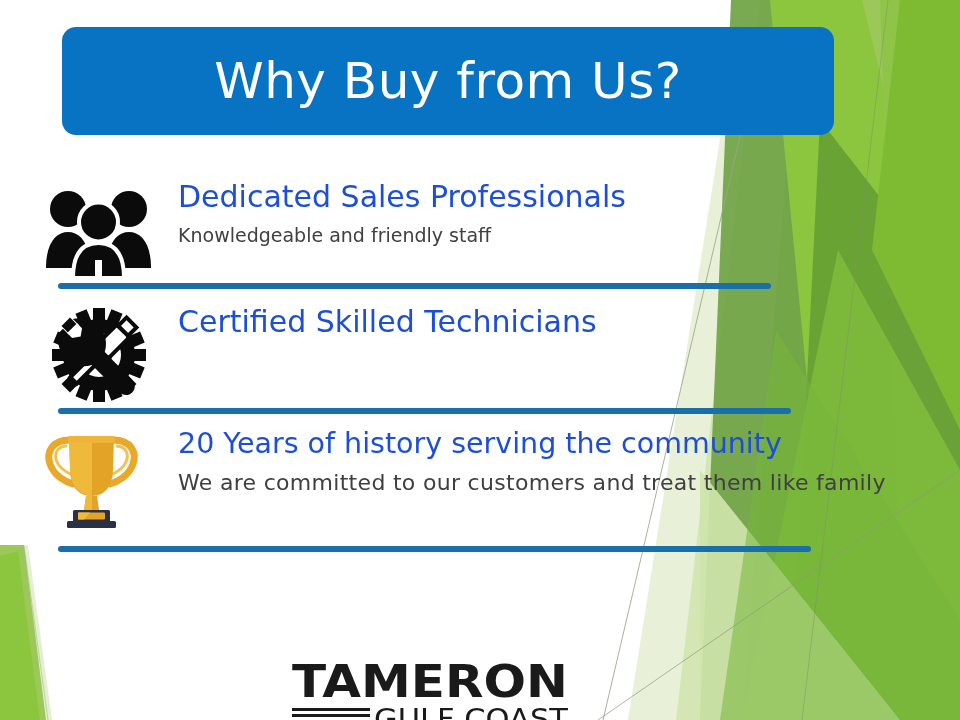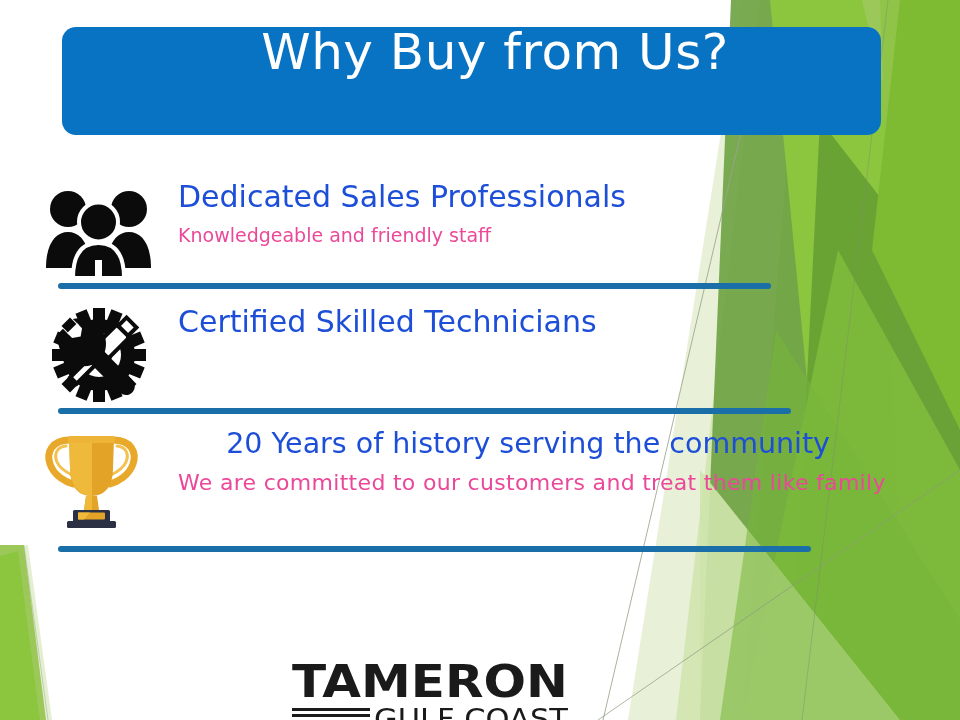--- a/index.html
+++ b/index.html
@@ -26,43 +26,42 @@
   
   #title-banner {
     position: absolute;
     left: 62px;
     top: 27px;
     width: 772px;
     height: 108px;
     background: #0873C3;
     border-radius: 14px;
     display: flex;
-    align-items: flex-start;
+    align-items: center;
     justify-content: center;
-    padding-left: 47px;
   }
   #title-text {
     color: #ffffff;
     font-family: "DejaVu Sans", sans-serif;
     font-size: 50px;
     font-weight: 400;
     letter-spacing: 0.5px;
     line-height: 1;
     white-space: nowrap;
   }
 
   
   .row {
     position: absolute;
     left: 40px;
     width: 790px;
   }
   #row-0 { top: 180px; }
   #row-1 { top: 305px; }
-  #row-2 { top: 428px; text-align: right; }
+  #row-2 { top: 428px; }
 
   .row-inner {
     position: relative;
     height: 104px;
   }
   .row-icon {
     position: absolute;
     left: 0px;
     top: 0px;
     width: 118px;
@@ -80,21 +79,21 @@
     font-weight: 400;
     color: #1d4ed8;
     line-height: 1.15;
     white-space: nowrap;
   }
   #row-2 .row-title { font-size: 28.5px; }
   .row-sub {
     font-family: "DejaVu Sans", sans-serif;
     font-size: 19px;
     font-weight: 400;
-    color: #ec4899;
+    color: #404040;
     line-height: 1.2;
     margin-top: 9px;
     white-space: nowrap;
   }
   #row-2 .row-sub { font-size: 22px; letter-spacing: 0.3px; }
 
   
   .divider {
     position: absolute;
     height: 6px;

